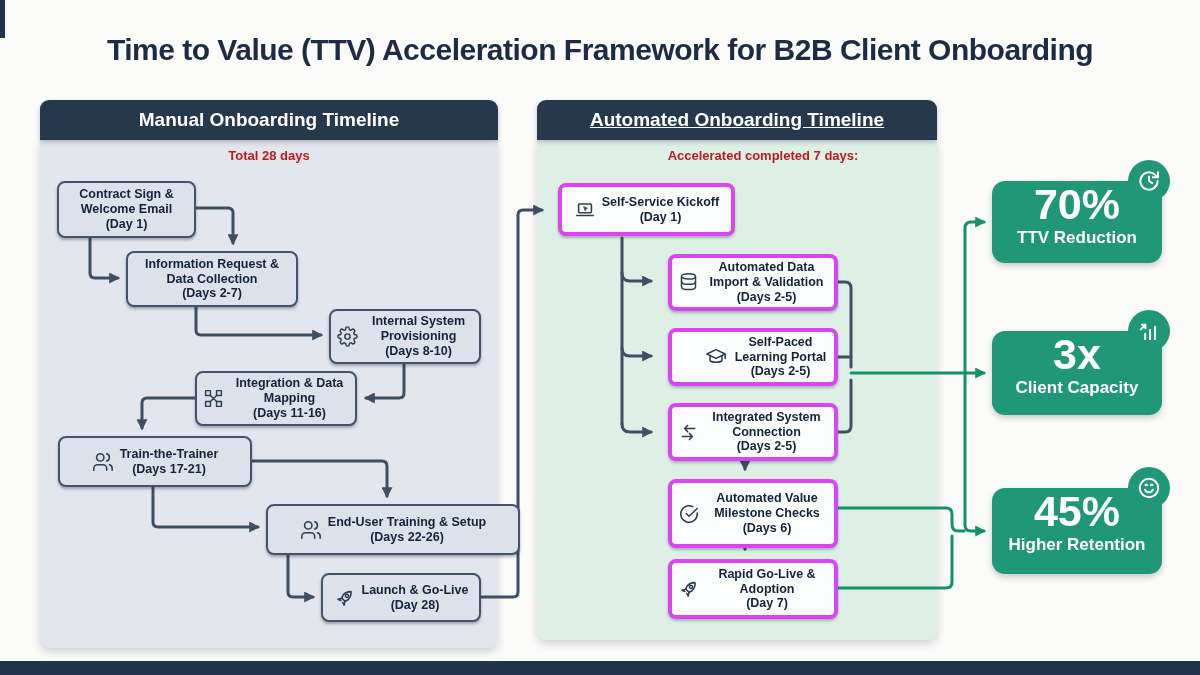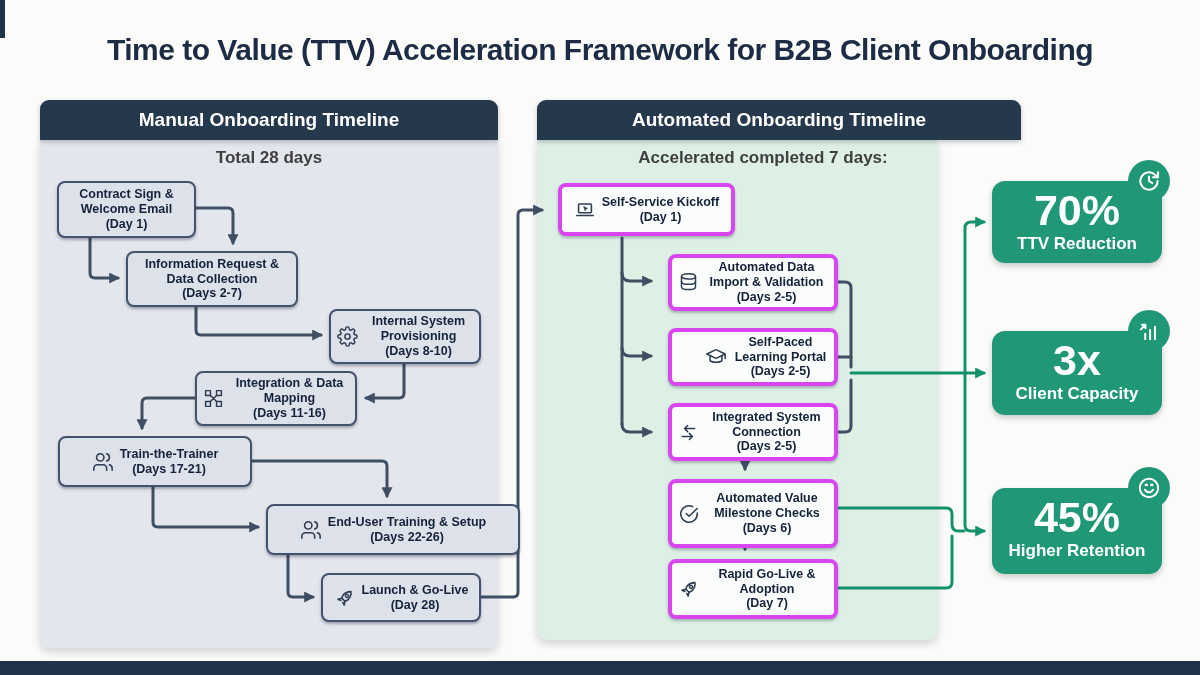--- a/index.html
+++ b/index.html
@@ -9,56 +9,56 @@
   .edge-strip{position:absolute;background:#20334a;}
 
   #page-title{position:absolute;top:33px;left:0;width:1200px;text-align:center;
     font-size:30px;font-weight:bold;color:#1d2c44;letter-spacing:-0.5px;}
 
   .panel-header{position:absolute;height:40px;background:#26394c;color:#ffffff;
     font-size:19px;font-weight:bold;text-align:center;line-height:40px;
     border-radius:9px 9px 0 0;z-index:2;box-shadow:0 2px 5px rgba(20,30,50,.25);}
   .panel-body{position:absolute;z-index:1;border-radius:0 0 9px 9px;
     box-shadow:0 4px 8px rgba(20,30,50,.18);}
-  .panel-subtitle{position:absolute;text-align:center;font-size:17px;font-weight:bold;
-    color:#404040;z-index:3;}
+  .panel-subtitle{position:absolute;text-align:center;font-size:13px;font-weight:bold;
+    color:#b91c1c;z-index:3;}
 
   .box{position:absolute;z-index:10;display:flex;align-items:center;justify-content:center;
     gap:6px;border-radius:8px;padding:3px 6px;box-sizing:border-box;}
   .box .txt{text-align:center;font-weight:bold;font-size:12.5px;line-height:1.18;color:#14223a;}
   .manual-box{background:#dde1ea;border:2px solid #44536b;box-shadow:0 2px 3px rgba(25,35,55,.35);}
   .auto-box{background:#fbfdfc;border:4px solid #d946ef;box-shadow:0 2px 3px rgba(25,35,55,.3);margin-left:8px;}
   .step-icon{flex:0 0 auto;display:flex;align-items:center;}
   .step-icon svg{stroke:#2e3d52;fill:none;stroke-width:1.7;stroke-linecap:round;stroke-linejoin:round;}
 
   #connectors{position:absolute;top:0;left:0;z-index:5;}
 
   .badge{position:absolute;width:170px;background:#209878;border-radius:13px;color:#ffffff;
     text-align:center;z-index:10;box-shadow:0 3px 6px rgba(0,0,0,.2);}
-  .badge .val{font-size:43px;font-weight:bold;line-height:1.08;margin-top:6px;}
+  .badge .val{font-size:43px;font-weight:bold;line-height:1.08;margin-top:0;}
   .badge .lbl{font-size:17px;font-weight:bold;margin-top:1px;}
   .bubble{position:absolute;top:-21px;right:-8px;width:42px;height:42px;border-radius:50%;
     background:#209878;display:flex;align-items:center;justify-content:center;}
   .bubble svg{stroke:#ffffff;fill:none;stroke-width:1.8;stroke-linecap:round;stroke-linejoin:round;}
 </style>
 </head>
 <body>
 
 <div id="canvas">
 
   <div class="edge-strip" style="left:0;top:0;width:5px;height:38px;"></div>
   <div class="edge-strip" style="left:0;top:661px;width:1200px;height:14px;"></div>
 
   <div id="page-title">Time to Value (TTV) Acceleration Framework for B2B Client Onboarding</div>
 
   <div class="panel-header" style="left:40px;top:100px;width:458px;">Manual Onboarding Timeline</div>
   <div class="panel-body" style="left:40px;top:140px;width:458px;height:508px;background:#e4e6ed;"></div>
   <div class="panel-subtitle" style="left:40px;top:148px;width:458px;">Total 28 days</div>
 
-  <div class="panel-header" style="left:537px;top:100px;width:484px;">Automated Onboarding Timeline</div>
+  <div class="panel-header" style="left:537px;top:100px;width:400px;text-decoration:underline;">Automated Onboarding Timeline</div>
   <div class="panel-body" style="left:537px;top:140px;width:400px;height:500px;background:#def0e6;"></div>
   <div class="panel-subtitle" style="left:537px;top:148px;width:452px;">Accelerated completed 7 days:</div>
 
   <svg id="connectors" width="1200" height="675" viewBox="0 0 1200 675">
     <defs>
       <marker id="ah-slate" viewBox="0 0 10 10" refX="8" refY="5" markerWidth="11" markerHeight="11" orient="auto" markerUnits="userSpaceOnUse">
         <path d="M0 0L10 5L0 10z" fill="#3f4e63"></path>
       </marker>
       <marker id="ah-teal" viewBox="0 0 10 10" refX="8" refY="5" markerWidth="11" markerHeight="11" orient="auto" markerUnits="userSpaceOnUse">
         <path d="M0 0L10 5L0 10z" fill="#12916c"></path>

